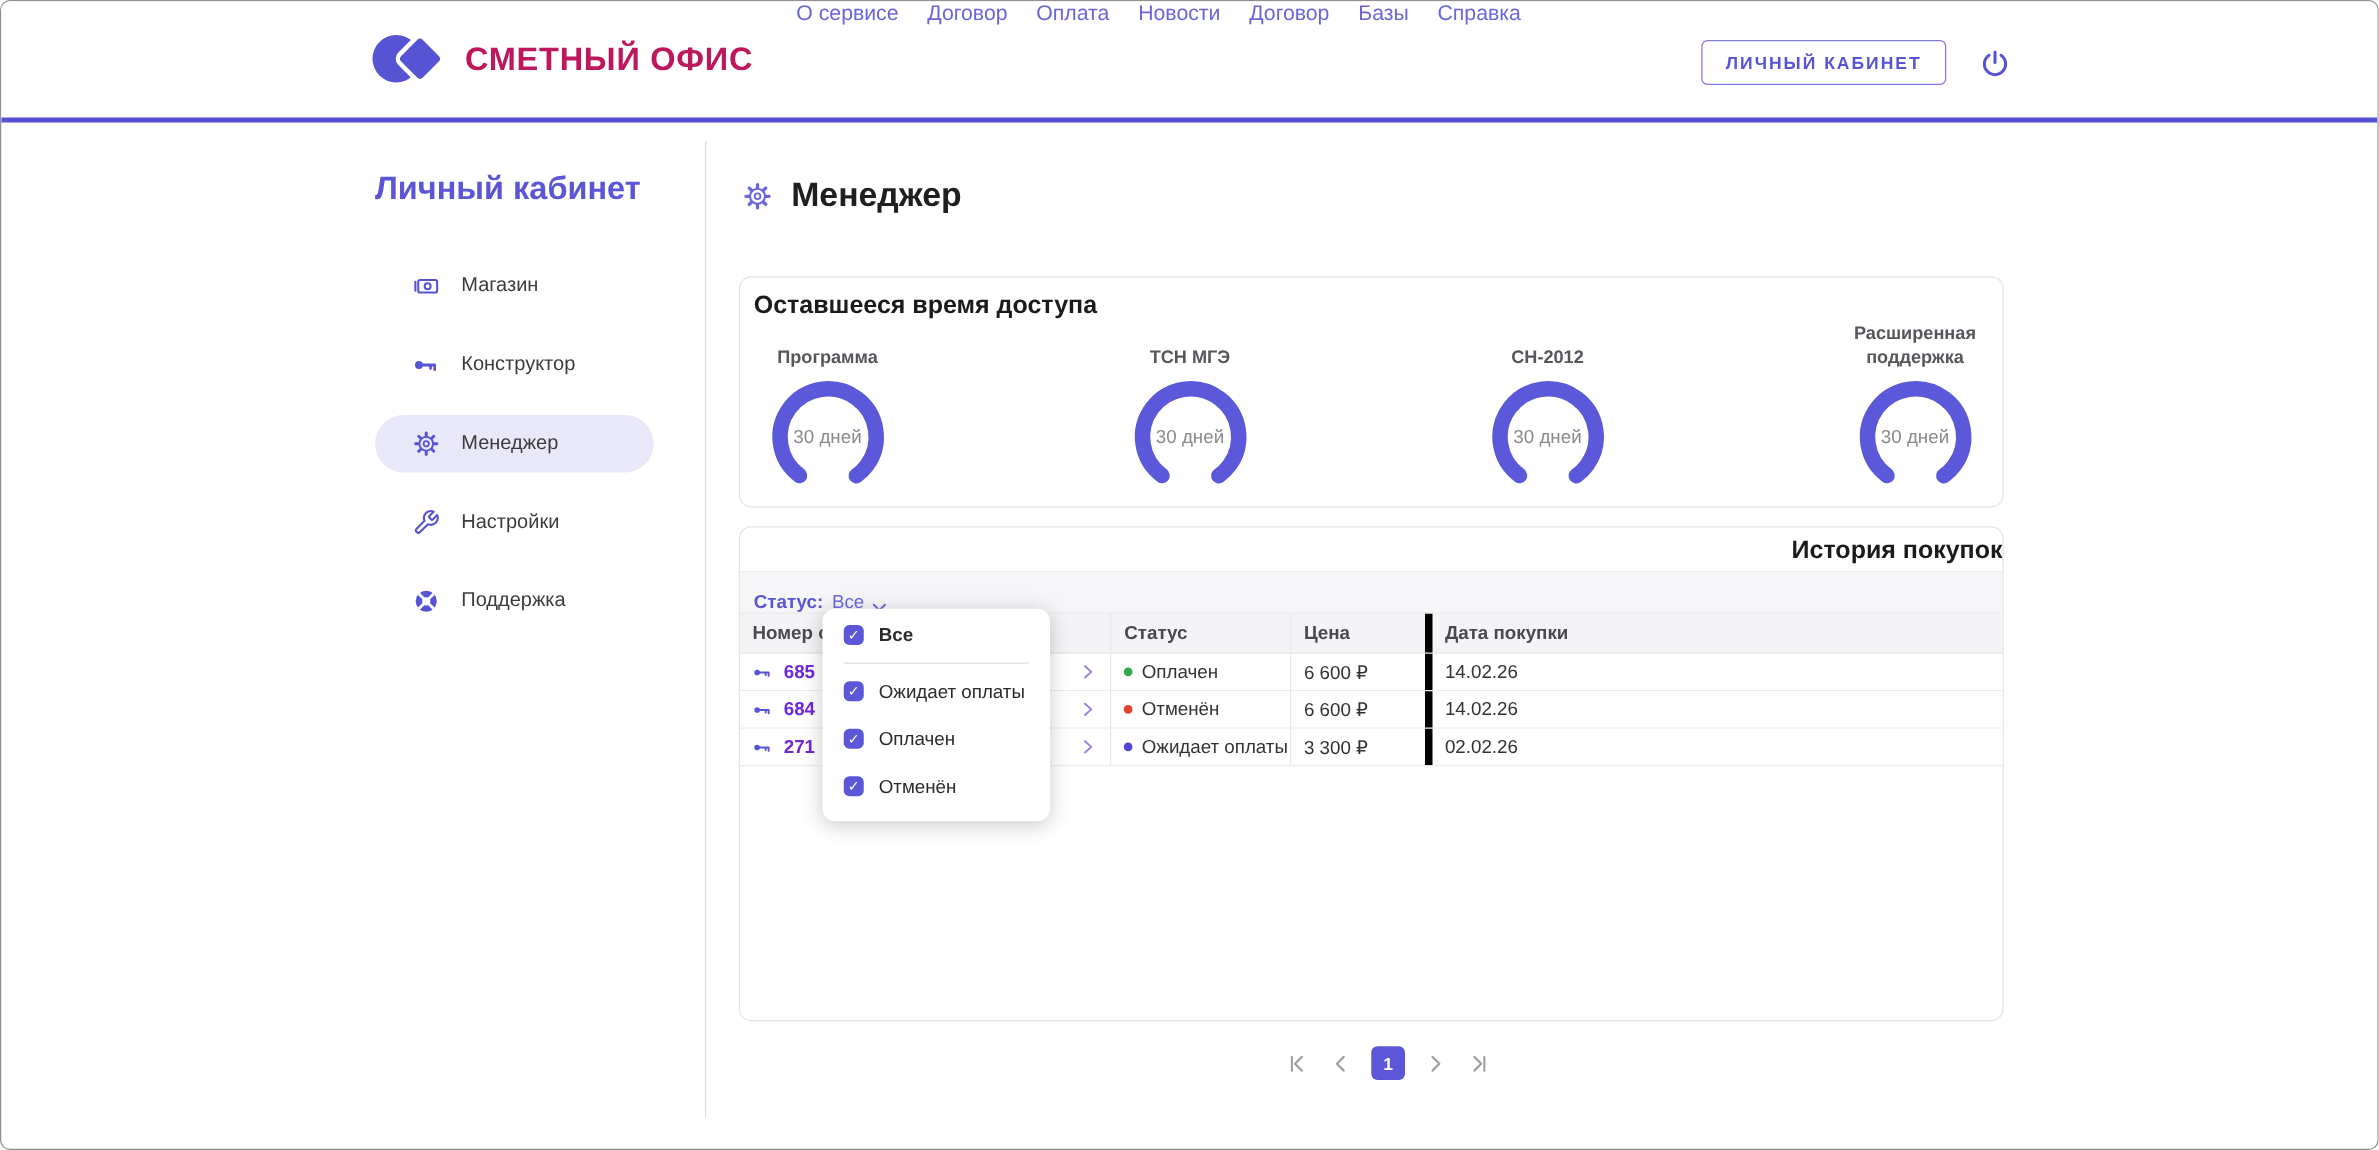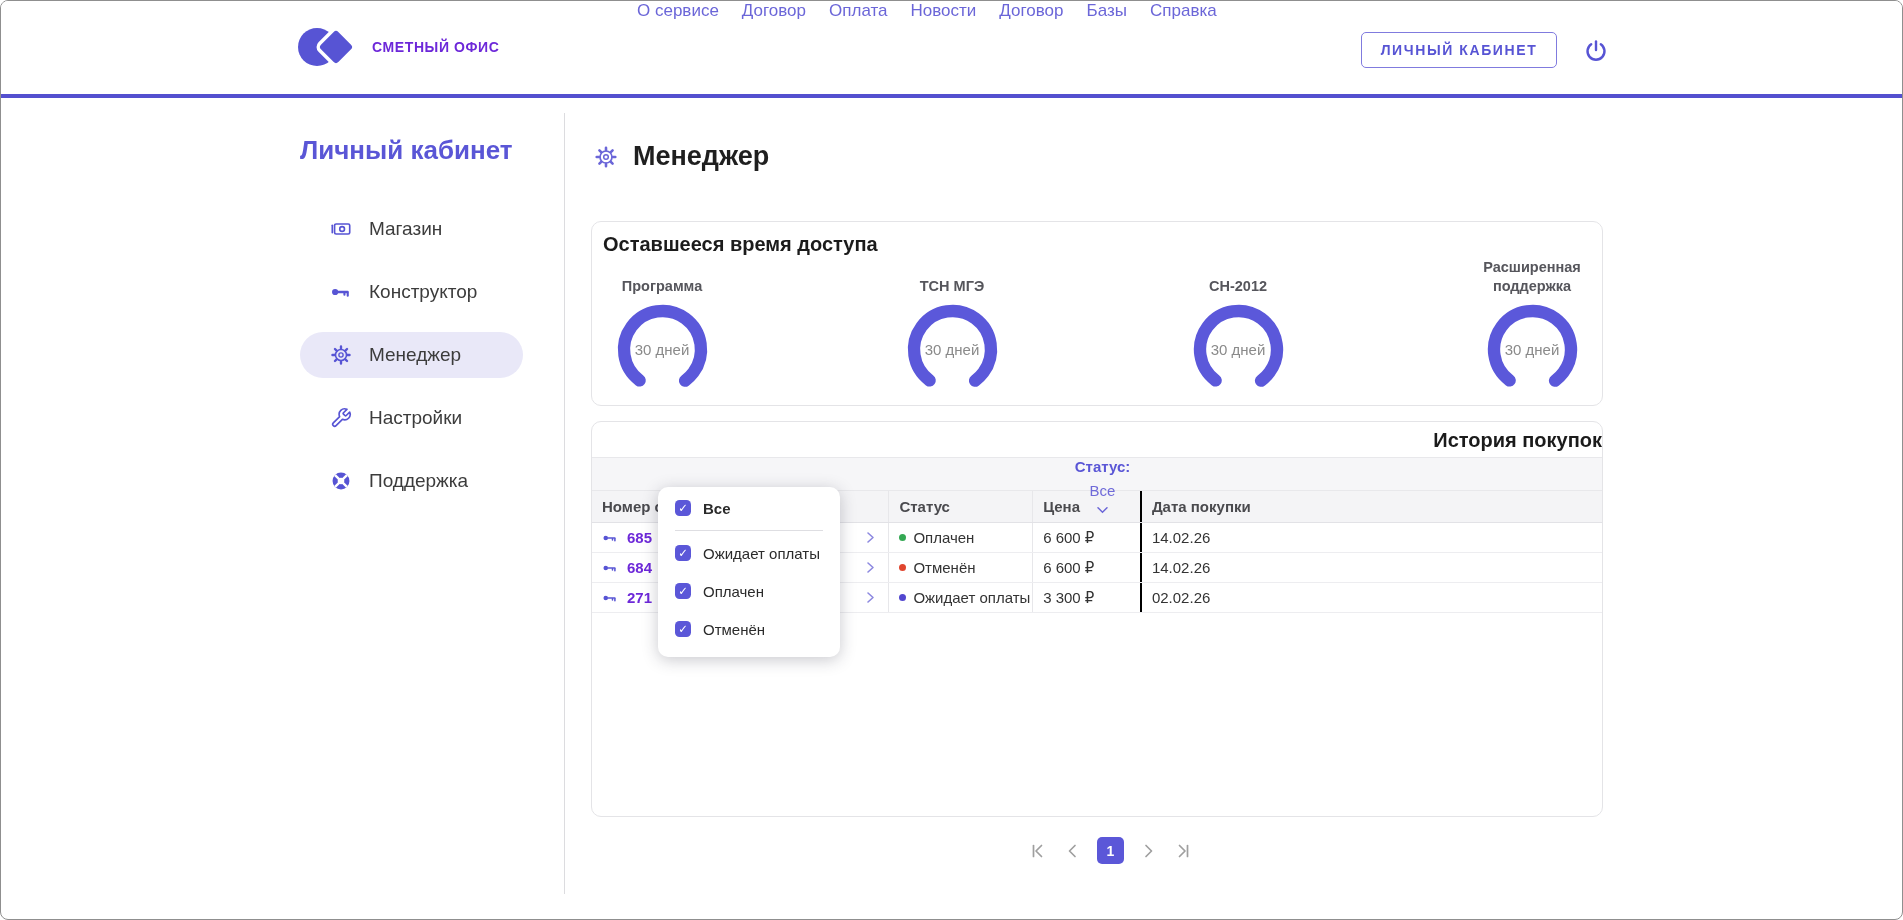--- a/index.html
+++ b/index.html
@@ -5,36 +5,36 @@
   * { margin:0; padding:0; box-sizing:border-box; }
   html,body { background:#fff; }
   body { font-family:"Liberation Sans","DejaVu Sans",sans-serif; }
   .page { position:relative; width:1903px; height:920px; background:#fff;
           border:1px solid #8f8f8f; border-radius:8px; overflow:hidden; }
 
   
   .topbar { position:absolute; left:0; top:0; width:100%; height:97px; background:#fff;
             border-bottom:4px solid #5450cf; }
   .logo { position:absolute; left:295px; top:20px; display:flex; align-items:center; gap:14px; cursor:pointer; }
-  .logo-text { font-size:14px; font-weight:bold; color:#6d28d9; letter-spacing:.6px; }
+  .logo-text { font-size:26px; font-weight:bold; color:#be185d; letter-spacing:.6px; }
   .mainnav { position:absolute; left:636px; top:0; height:112px; display:flex; align-items:flex-start; gap:23px; }
   .mainnav a { font-size:17px; color:#6b66d8; text-decoration:none; cursor:pointer; }
   .account-btn { position:absolute; left:1360px; top:31px; width:196px; height:36px;
                  border:1.5px solid #807bde; border-radius:5px; background:#fff; color:#5754d4;
                  font-family:inherit; font-weight:bold; font-size:14px; letter-spacing:1.6px;
                  display:flex; align-items:center; justify-content:center; cursor:pointer; }
   .power-btn { position:absolute; left:1582px; top:36px; width:28px; height:28px; background:none; border:none; cursor:pointer; }
 
   
   .sidebar { position:absolute; left:295px; top:110px; width:240px; height:790px; }
   .sb-title { position:absolute; left:4px; top:24px; font-size:26px; font-weight:bold; color:#5a56d6; }
   .sb-item { position:absolute; left:4px; width:223px; height:46px; border-radius:23px;
              display:flex; align-items:center; gap:17px; padding-left:30px; cursor:pointer; }
   .sb-item.active { background:#e9e8f8; }
-  .sb-item .lbl { font-size:19px; color:#3c3c3c; }
+  .sb-item .lbl { font-size:16px; color:#3c3c3c; }
   .v-divider { position:absolute; left:563px; top:112px; width:1px; height:781px; background:#dcdcdf; }
 
   
   .main { position:absolute; left:590px; top:110px; width:1012px; height:800px; }
   .page-title { position:absolute; left:3px; top:30px; display:flex; align-items:center; gap:15px; }
   .page-title .txt { font-size:27px; font-weight:bold; color:#1f1f1f; }
 
   .card { position:absolute; left:0; width:1012px; background:#fff; border:1px solid #e4e4e7; border-radius:10px; }
   .card-access { top:110px; height:185px; }
   .card-title { position:absolute; left:11px; top:11px; font-size:20px; font-weight:bold; color:#1b1b1b; }
@@ -44,28 +44,28 @@
   .gauge-label span { max-width:140px; }
   .gauge-wrap { position:relative; width:95px; height:95px; margin:6px auto 0; }
   .gauge-wrap .val { position:absolute; left:0; top:0; width:95px; height:95px;
                      display:flex; align-items:center; justify-content:center;
                      font-size:15px; color:#8a8a8a; }
 
   .card-history { top:310px; height:396px; }
   .hist-title { height:36px; line-height:36px; padding-left:11px; font-size:20px; font-weight:bold;
                 color:#1b1b1b; border-bottom:1px solid #e8e8eb;text-align:right; }
   .filter-bar { height:33px; background:#f6f6f8; border-bottom:1px solid #e8e8eb;
-                display:flex; align-items:center; gap:7px; padding-left:11px; cursor:pointer;flex-direction:column; }
+                display:flex; align-items:flex-end; gap:7px; padding-left:11px; cursor:pointer; }
   .filter-bar .flabel { font-size:15px; font-weight:bold; color:#5a56d6; }
   .filter-bar .fvalue { font-size:15px; color:#6f6ad9; }
   .thead { height:32px; background:#f4f4f6; display:flex; border-bottom:1px solid #e2e2e6; }
   .thead .c { font-size:15px; font-weight:bold; color:#4a4a4e; display:flex; align-items:center; }
   .c { padding-left:10px; }
   .c1 { width:297px; } .c2 { width:144px; border-left:1px solid #e7e7ea; }
-  .c3 { width:108px; border-left:1px solid #e7e7ea; } .c4 { width:463px; border-left:2px solid #000000; }
+  .c3 { width:108px; border-left:1px solid #e7e7ea; } .c4 { width:463px; border-left:6px solid #000000; }
   .trow { height:30px; display:flex; border-bottom:1px solid #ededf0; background:#fff; cursor:pointer; }
   .trow .c { display:flex; align-items:center; font-size:15px; color:#333; }
   .trow .c1 { gap:9px; }
   .trow .num { font-weight:bold; color:#6d28d9; }
   .trow .expander { margin-left:auto; margin-right:13px; display:flex; align-items:center; cursor:pointer; }
   .dot { width:7px; height:7px; border-radius:50%; margin-right:7px; flex:none; }
 
   
   .dropdown { position:absolute; left:67px; top:376px; width:182px; height:170px; background:#fff;
               border-radius:10px; box-shadow:0 3px 16px rgba(40,40,60,.25); z-index:9; }

